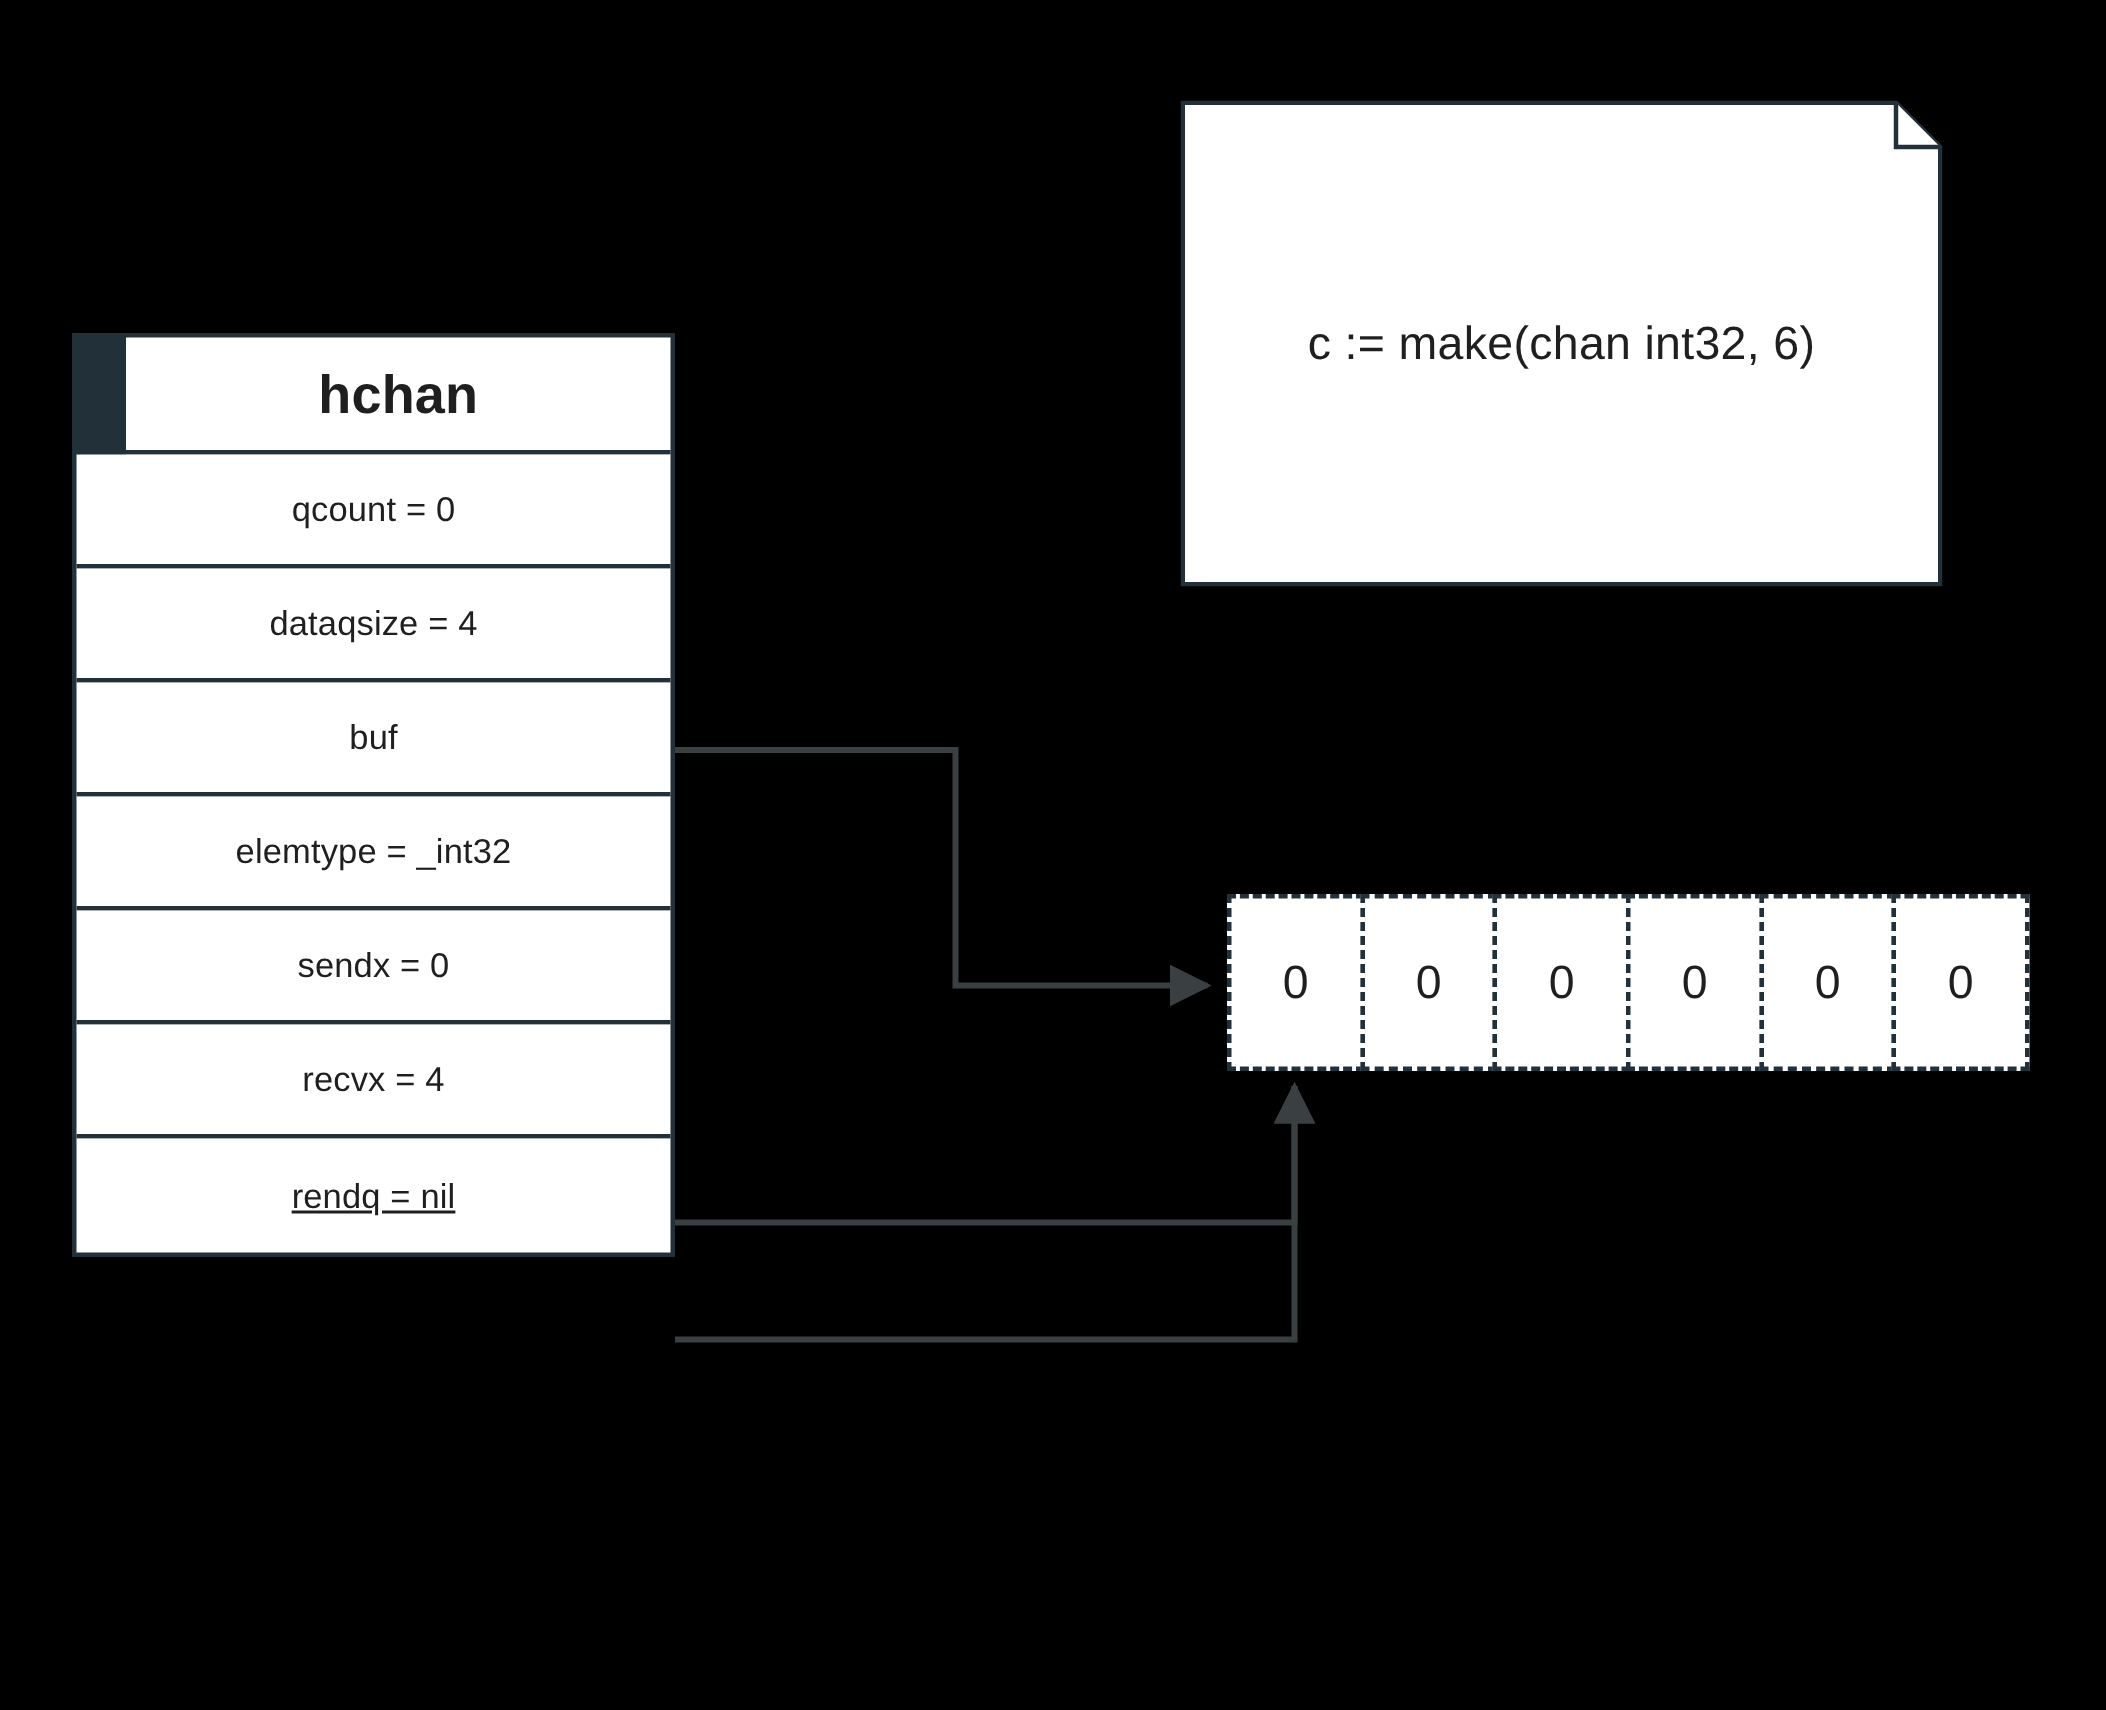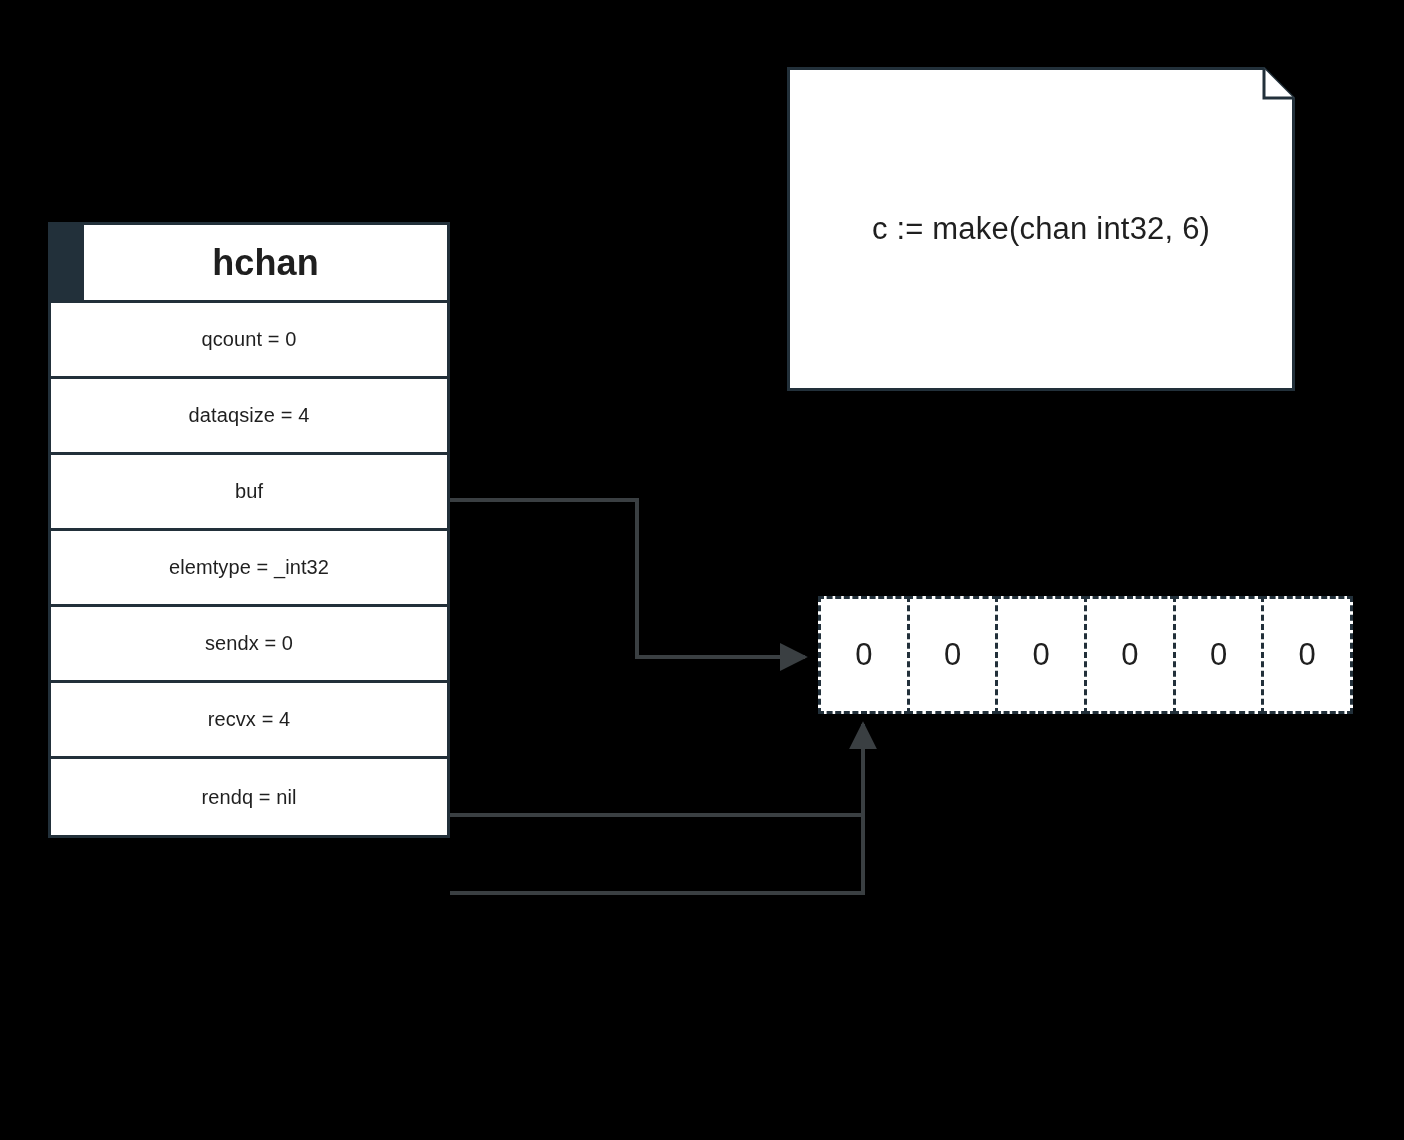--- a/index.html
+++ b/index.html
@@ -31,26 +31,27 @@
   }
   .struct-row {
     background: #ffffff;
     color: #1f1f1f;
     display: flex;
     align-items: center;
     justify-content: center;
     height: 76px;
     border-bottom: 3px solid #22303a;
     box-sizing: border-box;
-    font-size: 20px;
+    font-size: 23px;
     letter-spacing: 0.1px;
     white-space: nowrap;
   }
   .struct-row:last-child {
     border-bottom: none;
+    text-decoration: underline;
   }
   .struct-row.header {
     font-size: 36px;
     font-weight: 700;
     height: 78px;
     margin-left: 33px;
   }
 
   
   .note-box {

